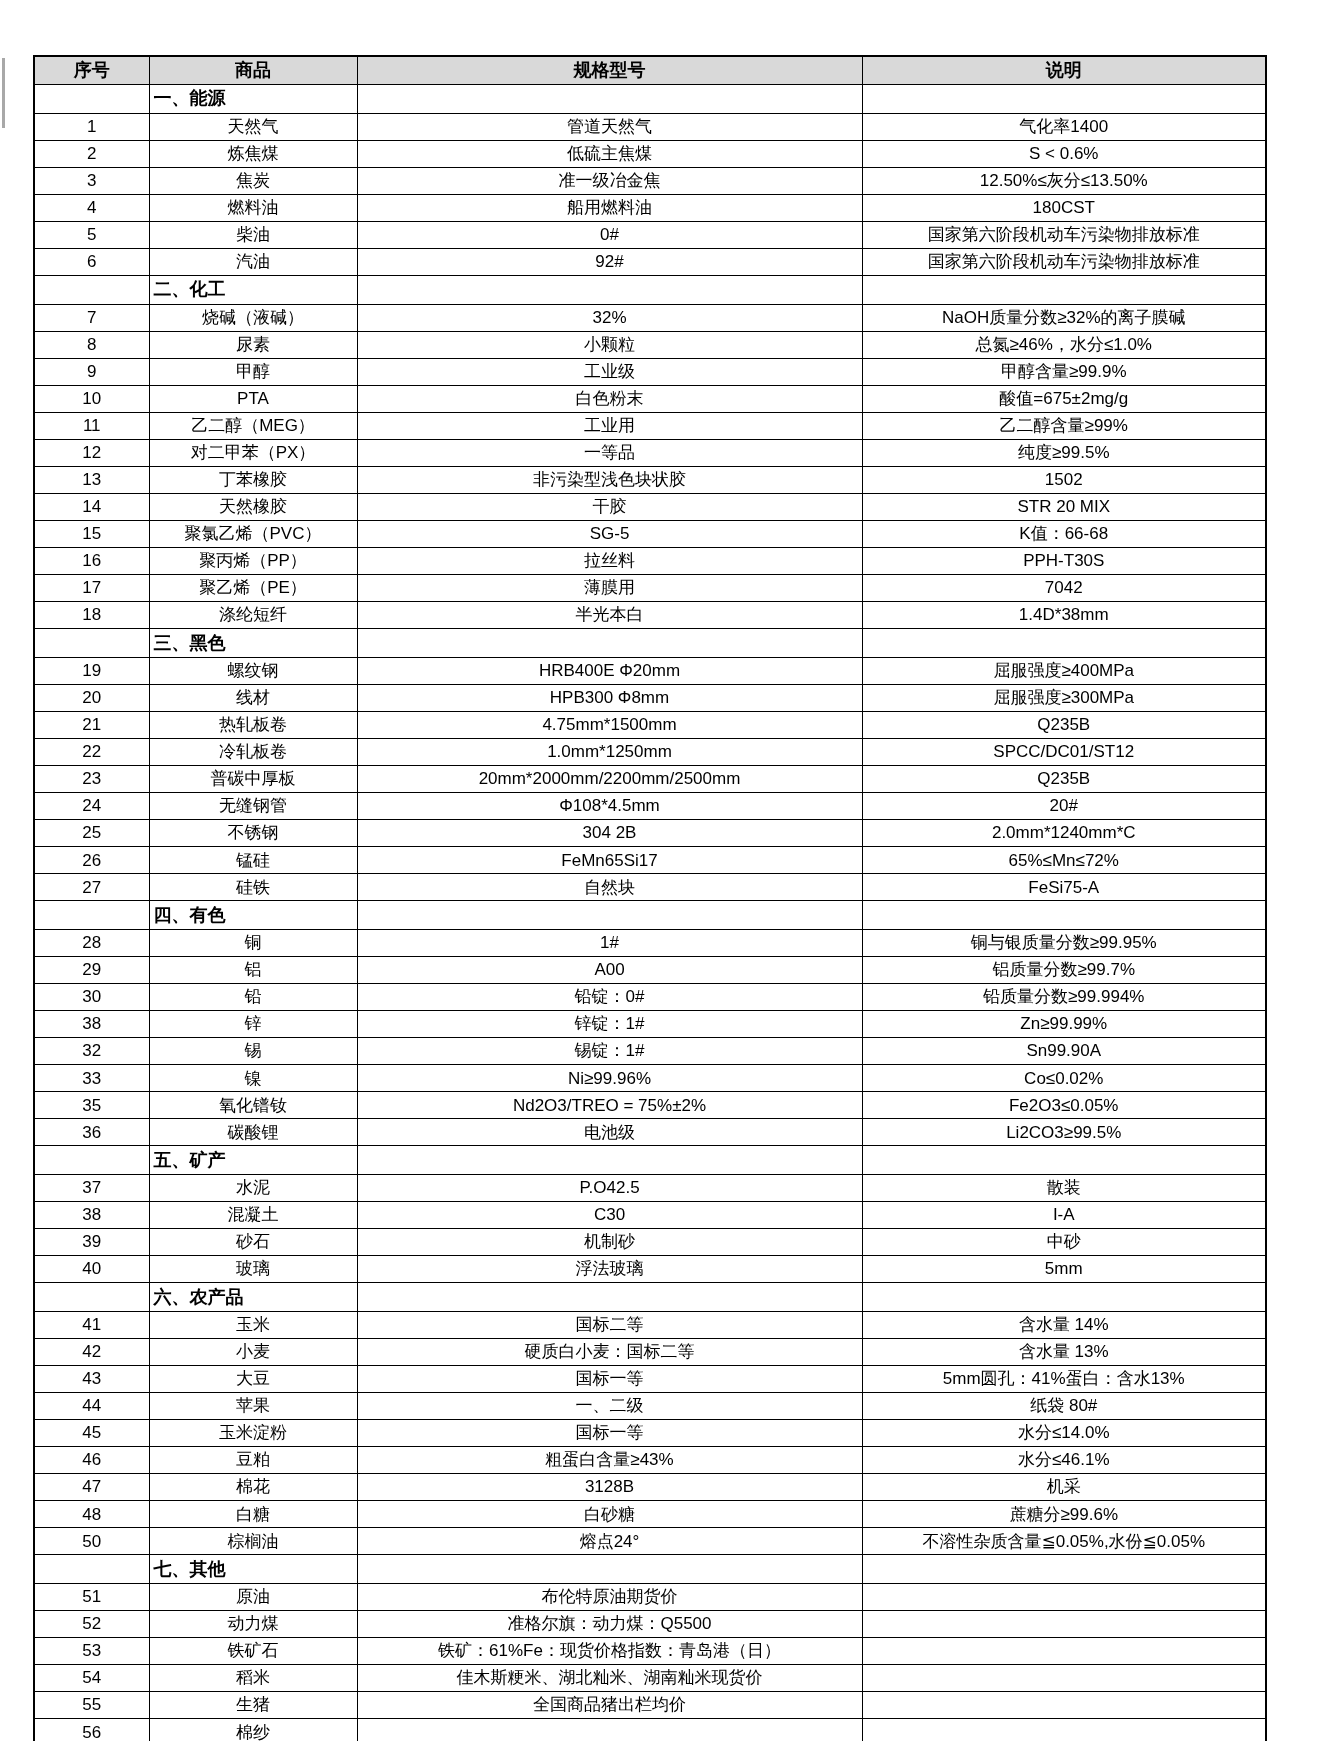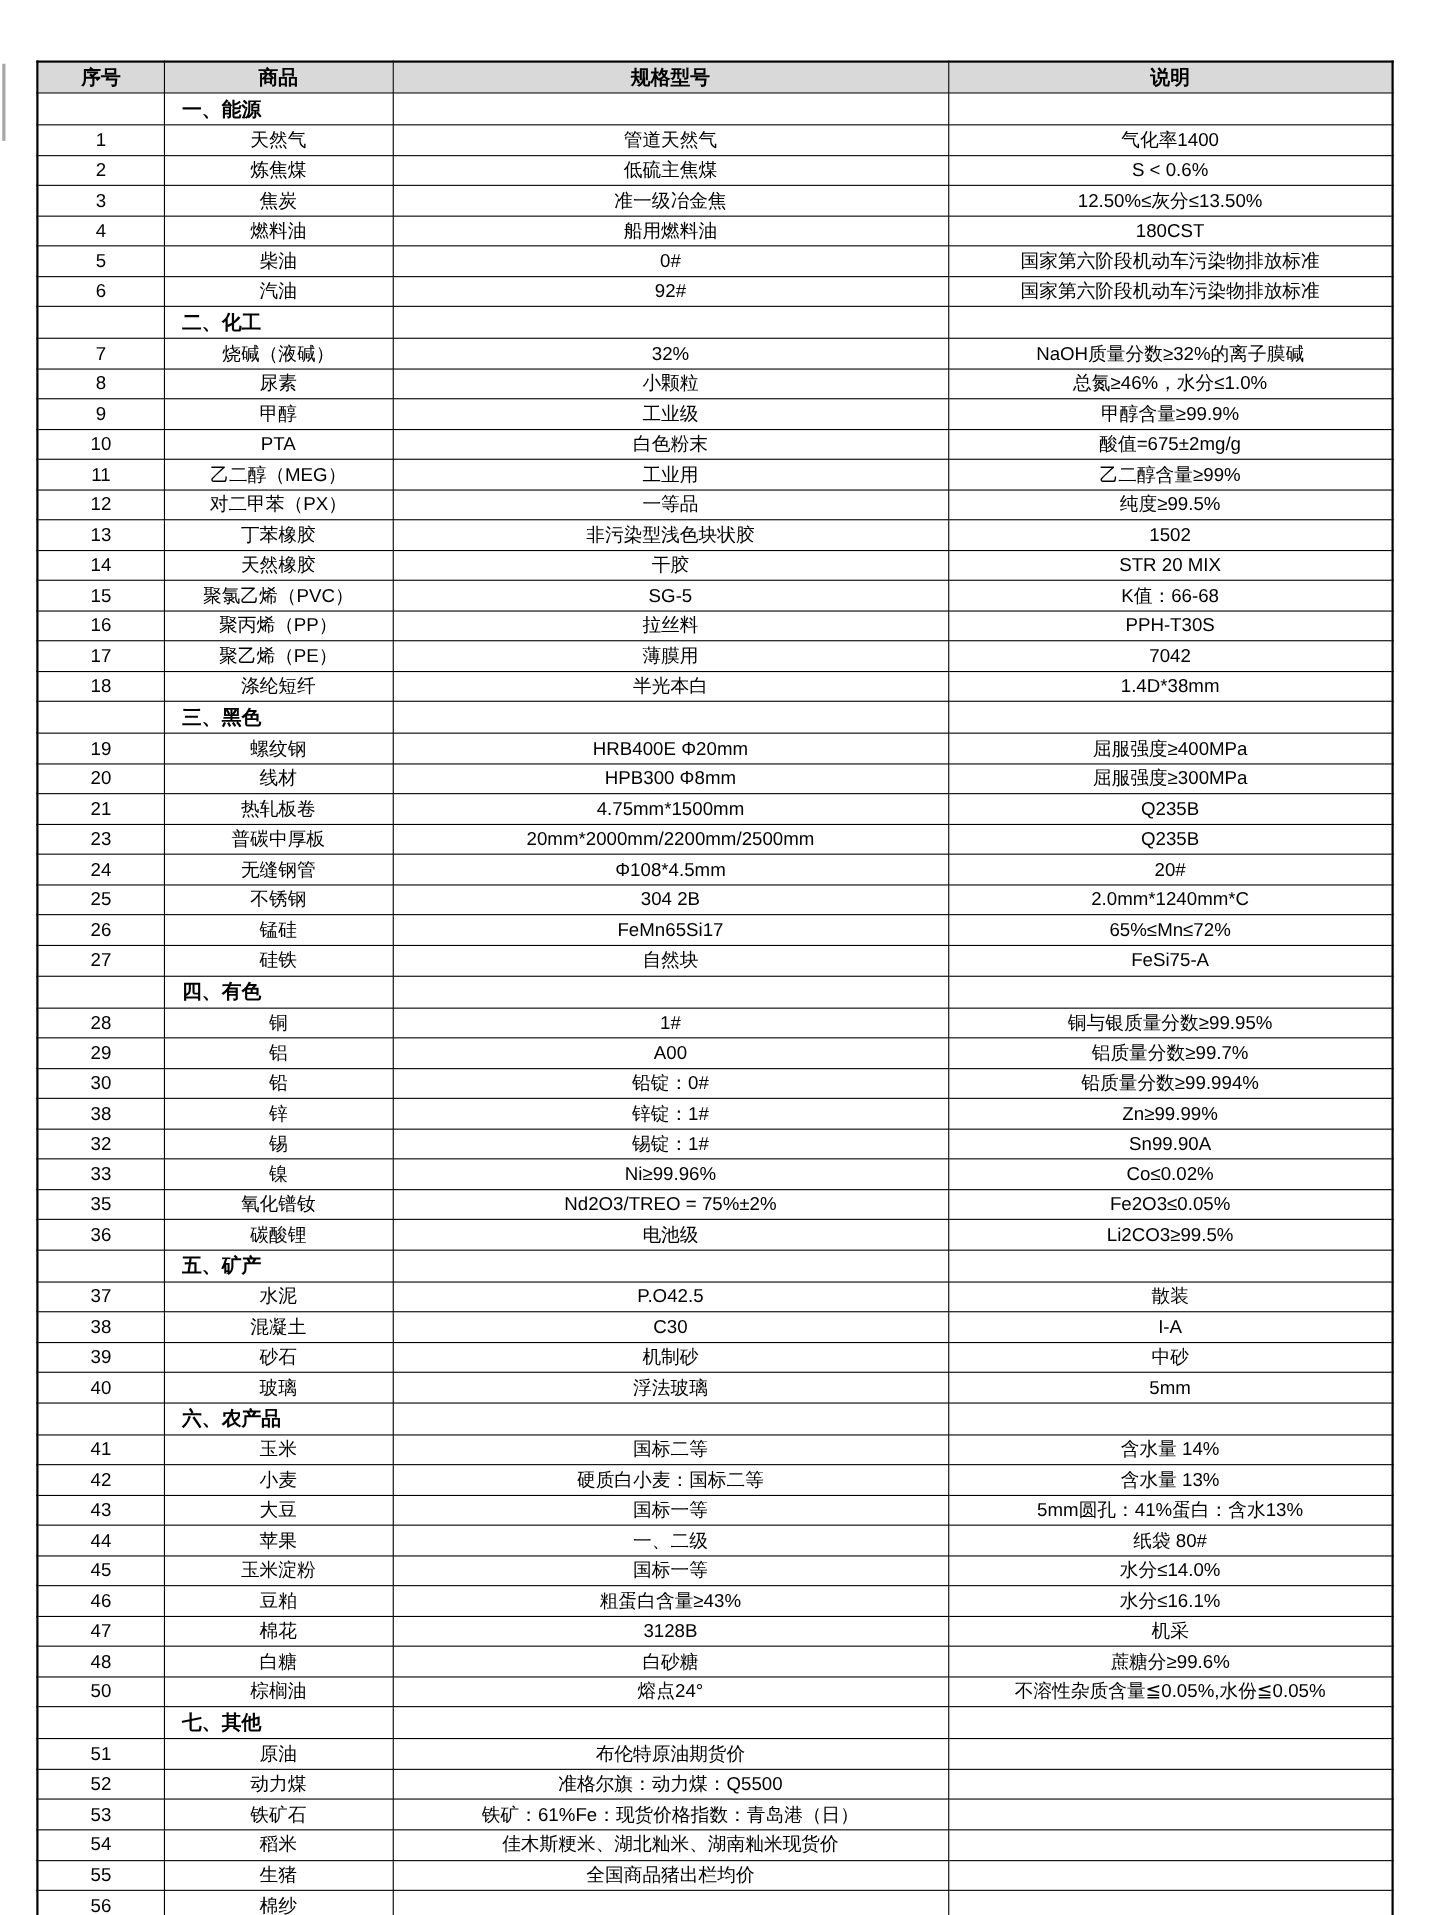--- a/index.html
+++ b/index.html
@@ -53,21 +53,21 @@
   .tbl thead th {
     background: var(--header-bg, #d9d9d9);
     font-weight: bold;
     font-size: 18px;
     height: 27px;
   }
   .tbl td.section-title {
     text-align: left;
     font-weight: bold;
     font-size: 18px;
-    padding-left: 16px;
+    padding-left: 4px;
   }
 </style>
 </head>
 <body>
 
 <div class="page">
   <div class="edge-artifact"></div>
   <table class="tbl">
     <colgroup>
       <col style="width:115px">
@@ -222,20 +222,26 @@
           <td>HPB300 Φ8mm</td>
           <td>屈服强度≥300MPa</td>
         </tr>
         <tr>
           <td>21</td>
           <td>热轧板卷</td>
           <td>4.75mm*1500mm</td>
           <td>Q235B</td>
         </tr>
         <tr>
+          <td>22</td>
+          <td>冷轧板卷</td>
+          <td>1.0mm*1250mm</td>
+          <td>SPCC/DC01/ST12</td>
+        </tr>
+        <tr>
           <td>23</td>
           <td>普碳中厚板</td>
           <td>20mm*2000mm/2200mm/2500mm</td>
           <td>Q235B</td>
         </tr>
         <tr>
           <td>24</td>
           <td>无缝钢管</td>
           <td>Φ108*4.5mm</td>
           <td>20#</td>
@@ -375,21 +381,21 @@
         <tr>
           <td>45</td>
           <td>玉米淀粉</td>
           <td>国标一等</td>
           <td>水分≤14.0%</td>
         </tr>
         <tr>
           <td>46</td>
           <td>豆粕</td>
           <td>粗蛋白含量≥43%</td>
-          <td>水分≤16.1%</td>
+          <td>水分≤46.1%</td>
         </tr>
         <tr>
           <td>47</td>
           <td>棉花</td>
           <td>3128B</td>
           <td>机采</td>
         </tr>
         <tr>
           <td>48</td>
           <td>白糖</td>

